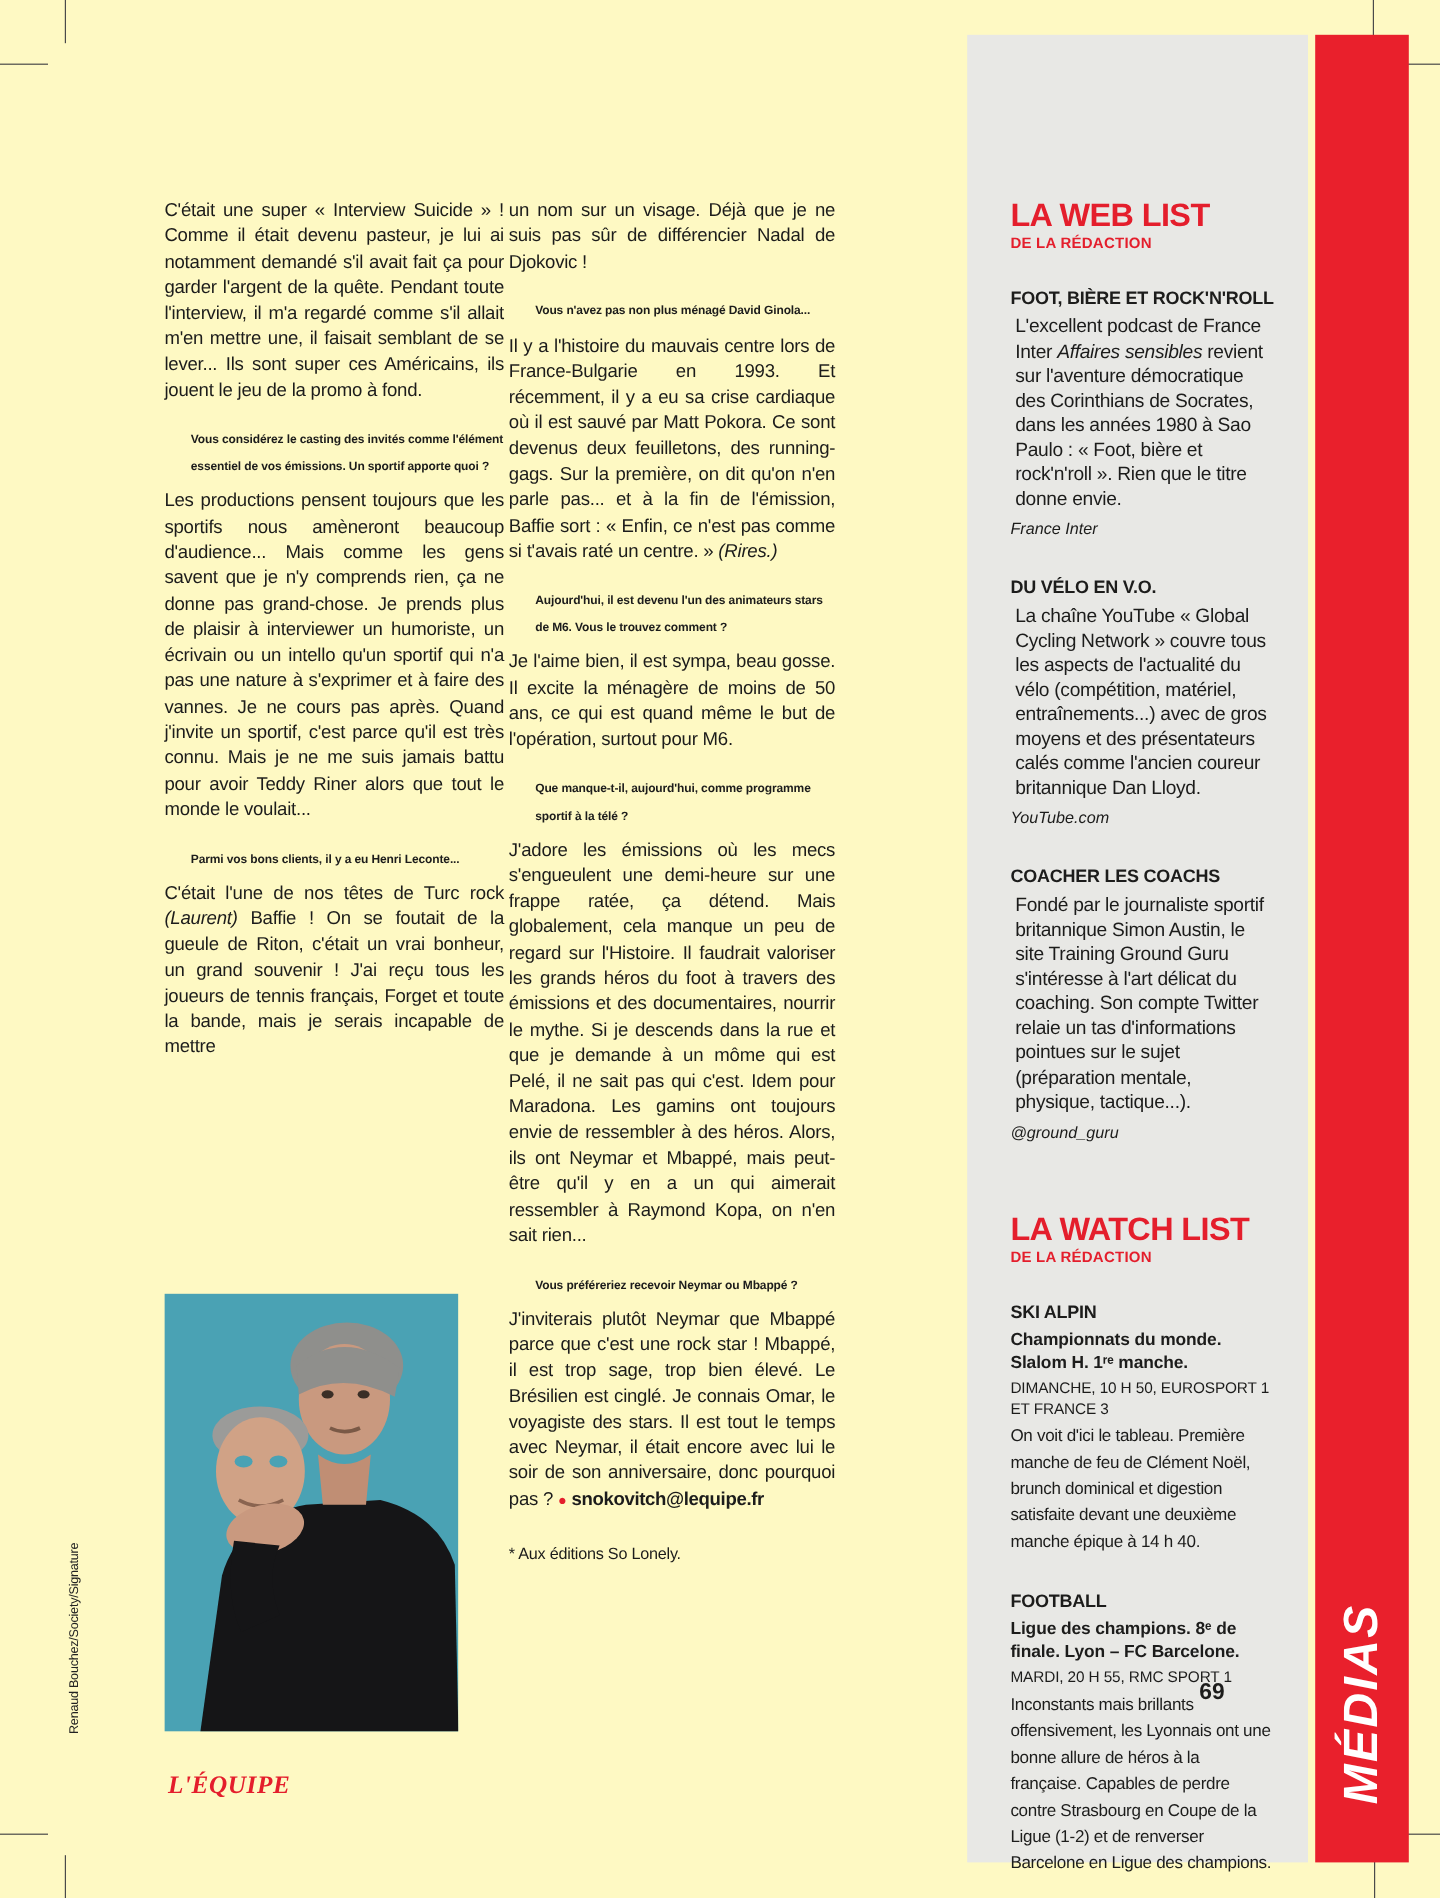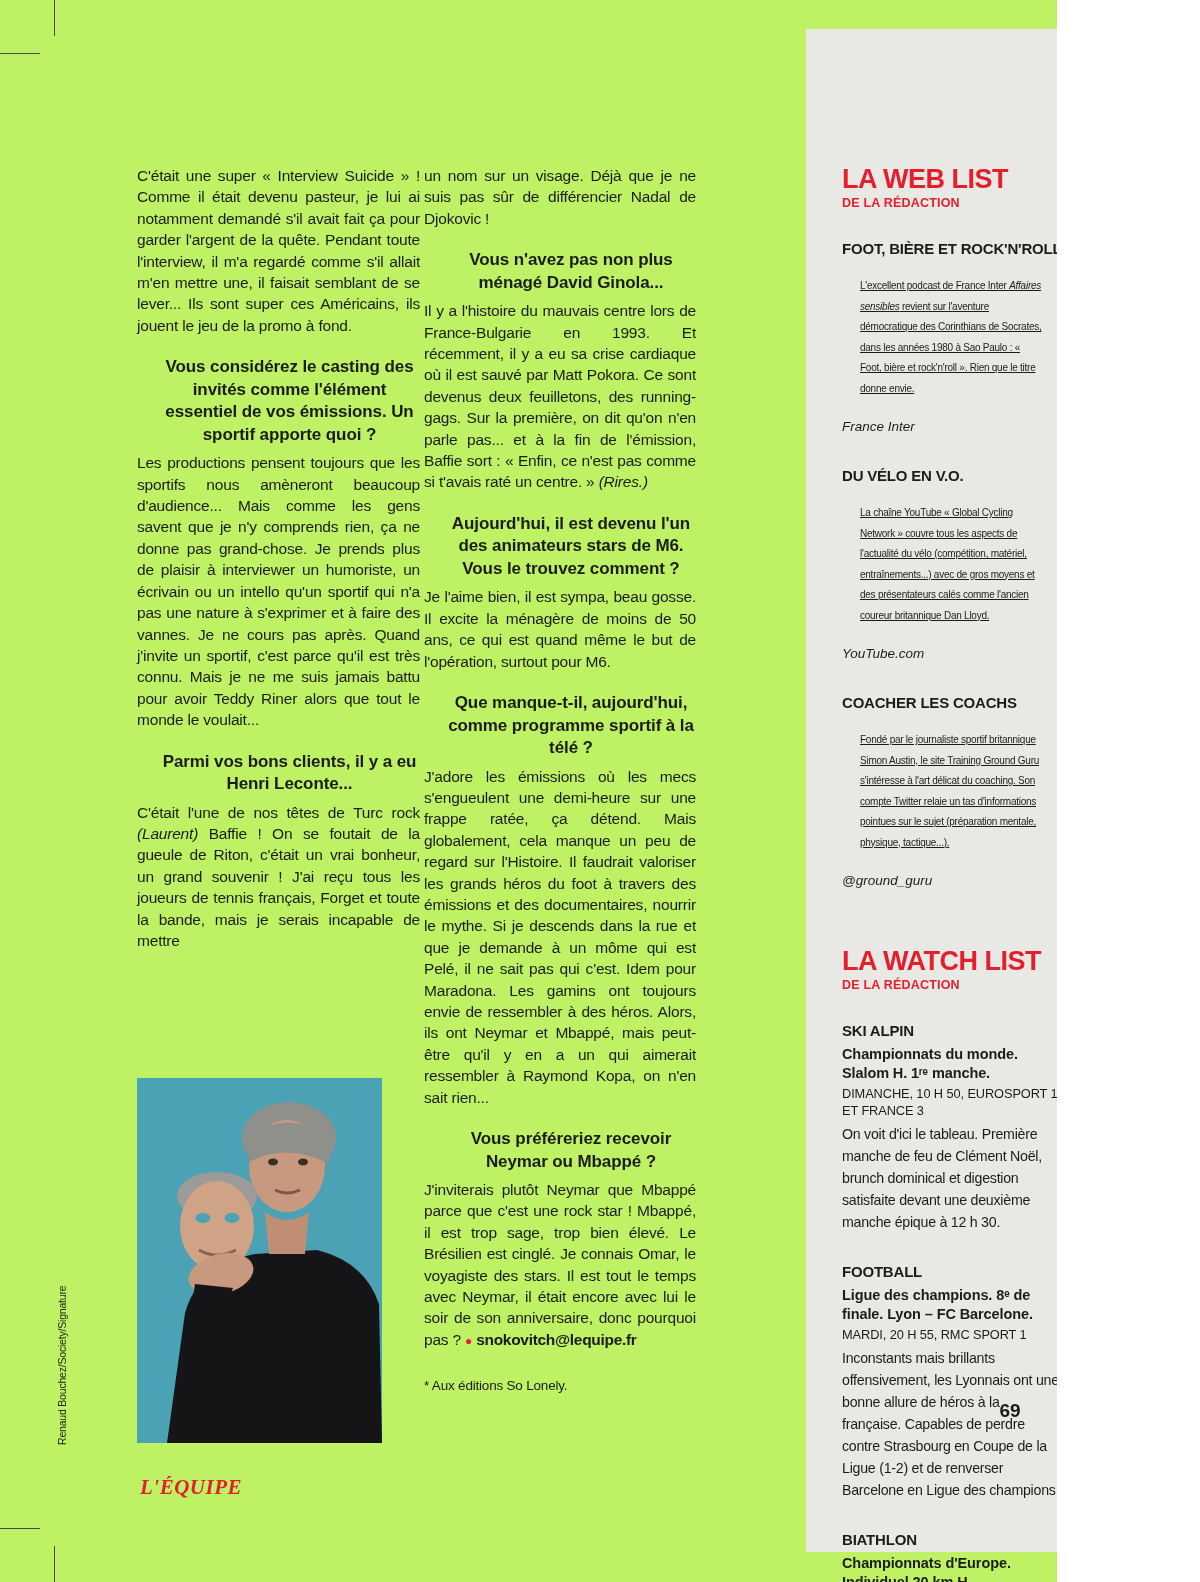--- a/index.html
+++ b/index.html
@@ -1,28 +1,28 @@
 <!DOCTYPE html>
 <html><head>
 <meta charset="utf-8">
 <style>
   html,body{margin:0;padding:0;background:#ffffff;}
-  .page{position:relative;width:1057px;height:1582px;background:#bef264;overflow:hidden;
+  .page{position:relative;width:1200px;height:1582px;background:#fef9c3;overflow:hidden;
         font-family:"Liberation Sans",sans-serif;color:#1c1c1b;}
 
   
   .crop{position:absolute;background:#4a4a4a;}
 
   
   .col{position:absolute;top:165px;}
   .col1{left:137px;width:283px;}
   .col2{left:424px;width:272px;}
   .col p{margin:0 0 15px 0;font-size:15.5px;line-height:21.4px;letter-spacing:-0.2px;
          text-align:justify;}
-  .col p.q{font-weight:bold;text-align:center;padding-left:22px;font-size:17px;
+  .col p.q{font-weight:bold;text-align:left;padding-left:22px;font-size:10px;
            line-height:22.5px;margin:20px 0 6px 0;letter-spacing:-0.1px;}
   .it{font-style:italic;}
   .bullet{color:#e41e2c;font-size:12px;}
   .email{font-weight:bold;letter-spacing:-0.3px;}
   .footnote{font-size:13.5px;margin-top:26px;letter-spacing:-0.2px;}
 
   
   .photo{position:absolute;left:137px;top:1078px;width:245px;height:365px;}
   .credit{position:absolute;left:56px;top:1285px;height:160px;width:18px;
           writing-mode:vertical-rl;transform:rotate(180deg);font-size:10.5px;
@@ -32,21 +32,21 @@
 
   
   .sidebar{position:absolute;left:806px;top:29px;width:284px;height:1523px;
            background:#e8e8e5;box-sizing:border-box;padding:136px 28px 0 36px;}
   .sb-title{color:#e41e2c;font-weight:bold;font-size:27px;line-height:28px;
             letter-spacing:-0.5px;margin:0;}
   .sb-sub{color:#e41e2c;font-weight:bold;font-size:12.5px;letter-spacing:0.2px;margin:3px 0 0 0;}
   .sb-block{margin-bottom:38px;}
   .sb-item{margin-top:30px;}
   .sb-item h3{font-size:15px;line-height:18px;margin:0 0 5px 0;letter-spacing:-0.2px;}
-  .sb-item .body{font-size:10px;line-height:20.5px;letter-spacing:-0.25px;margin:18px;text-decoration:underline;}
+  .sb-item .body{font-size:16px;line-height:20.5px;letter-spacing:-0.25px;margin:4px;}
   .sb-item .source{font-style:italic;font-size:13.5px;line-height:20px;margin:0;}
   .w-event{font-weight:bold;font-size:14.5px;line-height:19px;letter-spacing:-0.1px;margin:1px 0 0 0;}
   .w-sched{font-size:12.8px;line-height:17px;letter-spacing:-0.1px;margin:2px 0 4px 0;}
   .w-body{font-size:14.2px;line-height:22px;letter-spacing:-0.25px;margin:0;}
 
   
   .redbar{position:absolute;left:1096px;top:29px;width:78px;height:1523px;background:#e9202c;}
   .redbar .vertical{position:absolute;bottom:48px;left:50%;transform:translateX(-50%) rotate(180deg);
           writing-mode:vertical-rl;color:#ffffff;font-weight:bold;font-style:italic;
           font-size:40px;letter-spacing:2px;white-space:nowrap;}
@@ -141,21 +141,21 @@
     </div>
 
     <div class="sb-block" style="margin-top:56px;">
       <h2 class="sb-title">LA WATCH LIST</h2>
       <div class="sb-sub">DE LA RÉDACTION</div>
 
       <div class="sb-item">
         <h3>SKI ALPIN</h3>
         <p class="w-event">Championnats du monde. Slalom H. 1ʳᵉ manche.</p>
         <p class="w-sched">DIMANCHE, 10 H 50, EUROSPORT 1 ET FRANCE 3</p>
-        <p class="w-body">On voit d'ici le tableau. Première manche de feu de Clément Noël, brunch dominical et digestion satisfaite devant une deuxième manche épique à 12 h 30.</p>
+        <p class="w-body">On voit d'ici le tableau. Première manche de feu de Clément Noël, brunch dominical et digestion satisfaite devant une deuxième manche épique à 14 h 40.</p>
       </div>
 
       <div class="sb-item">
         <h3>FOOTBALL</h3>
         <p class="w-event">Ligue des champions. 8ᵉ de finale. Lyon – FC Barcelone.</p>
         <p class="w-sched">MARDI, 20 H 55, RMC SPORT 1</p>
         <p class="w-body">Inconstants mais brillants offensivement, les Lyonnais ont une bonne allure de héros à la française. Capables de perdre contre Strasbourg en Coupe de la Ligue (1-2) et de renverser Barcelone en Ligue des champions.</p>
       </div>
 
       <div class="sb-item">

